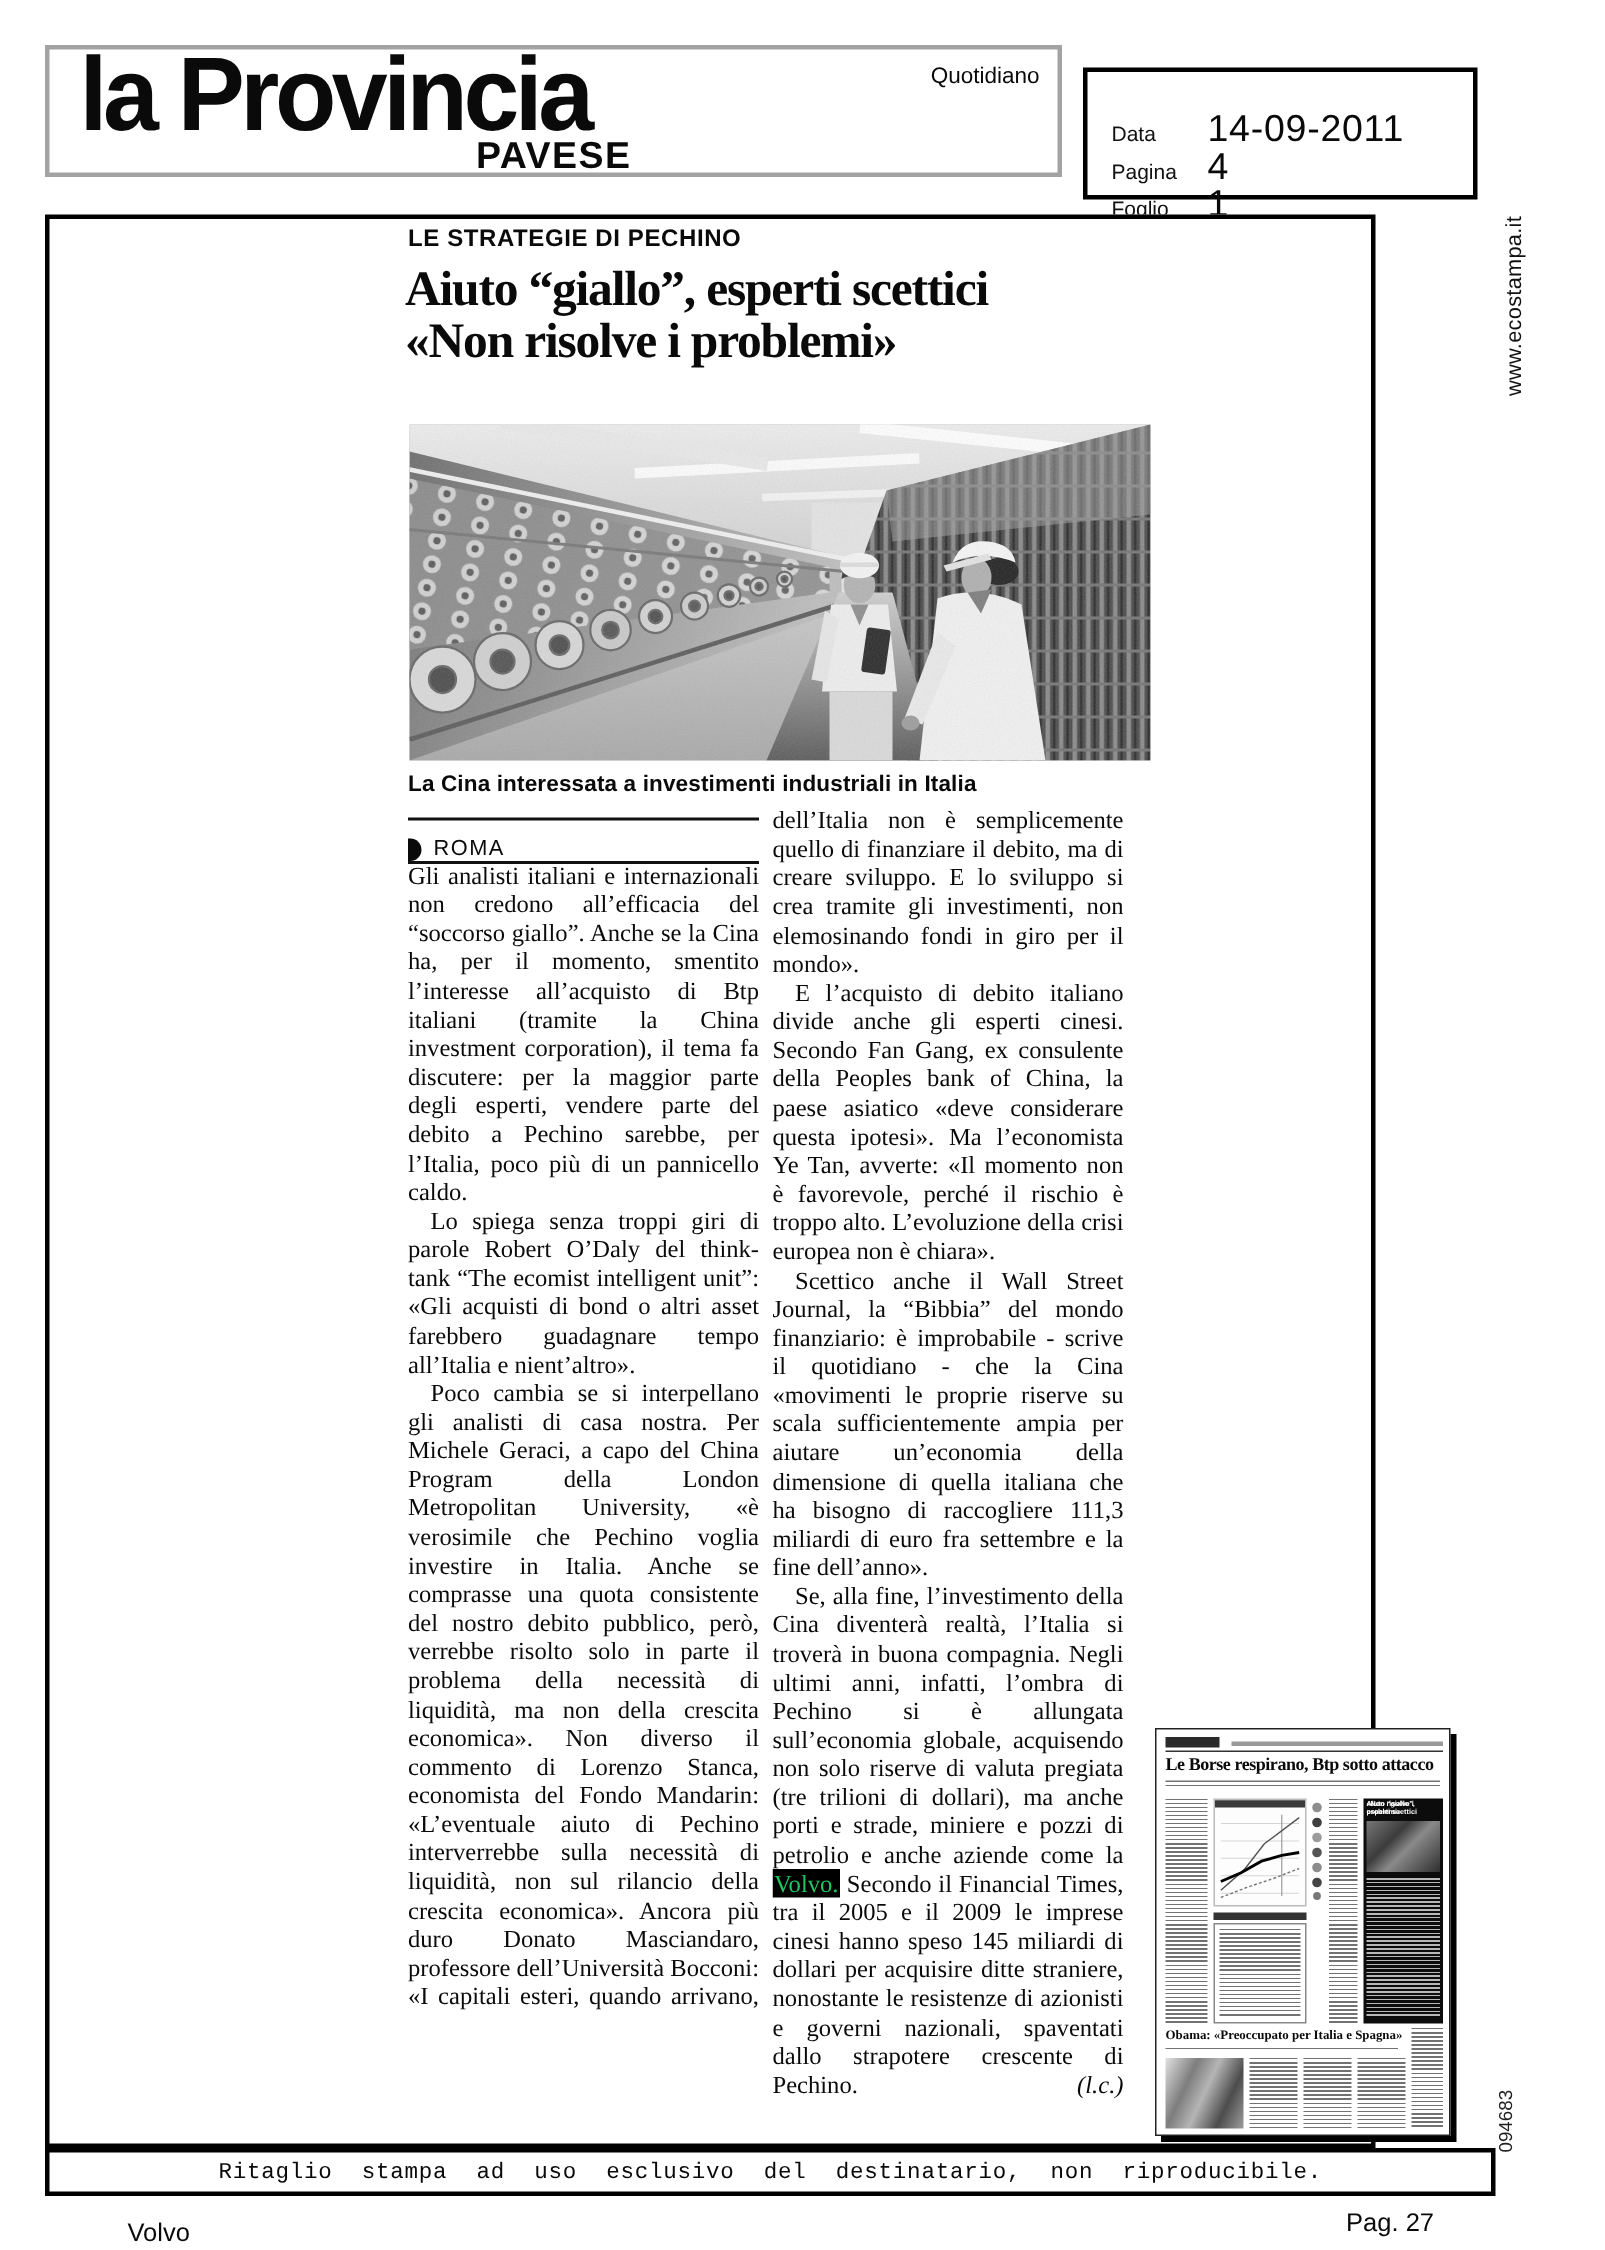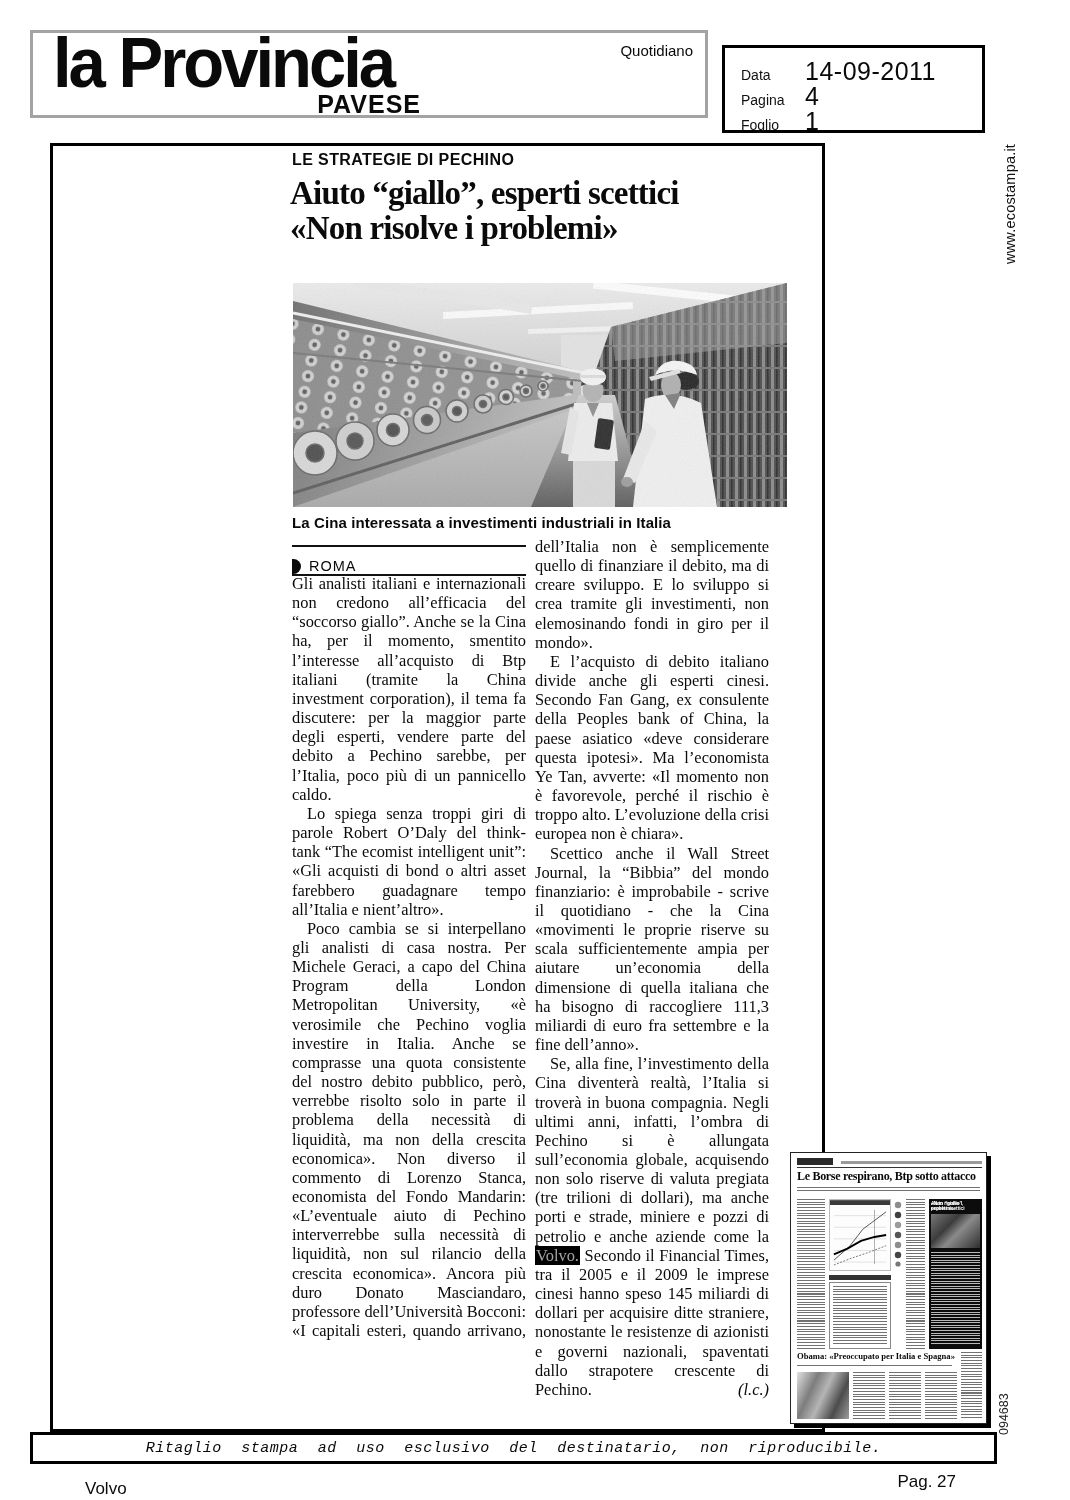--- a/index.html
+++ b/index.html
@@ -8,48 +8,48 @@
     position: relative; width: 1070px; height: 1500px; background:#fff;
     font-family: "Liberation Sans", sans-serif; color:#0a0a0a; overflow:hidden;
   }
 
   
   .logo-box { position:absolute; left:30px; top:30px; width:678px; height:88px; border:3px solid #a3a3a3; }
   .logo-main { position:absolute; left:20px; top:-10px; font-size:67px; font-weight:bold; letter-spacing:-3px; transform:scaleY(1.04); transform-origin:left top; }
   .logo-sub  { position:absolute; left:0; top:57px; width:388px; text-align:right; font-size:25px; font-weight:bold; letter-spacing:1px; }
   .pub-type  { position:absolute; right:12px; top:9px; font-size:15px; }
 
-  .meta-box { position:absolute; left:722px; top:45px; width:263px; height:88px; border:3px solid #000; padding:9px 0 0 16px; }
+  .meta-box { position:absolute; left:722px; top:45px; width:263px; height:88px; border:3px solid #000; padding:24px 0 0 16px; }
   .meta-row { display:flex; align-items:baseline; height:25px; }
   .meta-label { width:64px; font-size:14px; color:#111; }
   .meta-value { font-size:25px; letter-spacing:0.5px; }
 
   
   .v-site { position:absolute; left:1002px; top:264px; transform:rotate(-90deg); transform-origin:0 0; white-space:nowrap; font-size:14.5px; letter-spacing:0.2px; color:#111; }
   .v-code { position:absolute; left:997px; top:1435px; transform:rotate(-90deg); transform-origin:0 0; white-space:nowrap; font-size:12.5px; color:#222; }
 
   
-  .frame { position:absolute; left:30px; top:143px; width:775px; height:1289px; border:3px solid #000; background:#fff;margin-left:20px; }
+  .frame { position:absolute; left:30px; top:143px; width:887px; height:1289px; border:3px solid #000; background:#fff; }
 
   .kicker { position:absolute; left:239px; top:5px; font-size:16px; font-weight:bold; letter-spacing:0.4px; }
   .headline { position:absolute; left:237px; top:30px; width:490px; font-family:"Liberation Serif", serif; font-weight:bold; font-size:33px; line-height:35px; letter-spacing:-0.8px; }
 
   .photo { position:absolute; left:240px; top:137px; width:494px; height:224px; background:#bbb; }
   .caption { position:absolute; left:239px; top:368px; width:494px; font-size:15px; font-weight:bold; letter-spacing:0.1px; }
 
   .dateline { position:absolute; left:239px; top:399px; width:234px; height:31px; border-top:2px solid #111; border-bottom:2px solid #111; display:flex; align-items:flex-end; gap:8px; }
   .dateline-marker { width:9px; height:15px; background:#0a0a0a; border-radius:0 9px 9px 0; }
   .dateline-label { font-size:14.5px; letter-spacing:1px; }
 
   .bodycol { position:absolute; width:234px; font-family:"Liberation Serif", serif; font-size:16.4px; line-height:19.15px; text-align:justify; overflow:hidden; hyphens:auto; }
   .col-left  { left:239px; top:428px; height:766px; }
   .col-right { left:482px; top:391px; max-height:870px; }
   .bodycol p { margin:0; }
   .bodycol p.ind { text-indent:15px; }
-  .hl { background:#000; color:#a3a3a3; padding:0 1px; }
+  .hl { background:#000; color:#22c55e; padding:0 1px; }
   .sig { float:right; font-style:italic; }
 
   
   .mini { position:absolute; left:737px; top:1006px; width:197px; height:272px; background:#fff; border:1px solid #222; box-shadow:4px 4px 0 0 #000; overflow:hidden;padding-left:32px; }
   .mini * { position:absolute; }
   .m-mast-logo { left:6px; top:5px; width:36px; height:7px; background:#2a2a2a; }
   .m-mast-line { left:50px; top:8px; width:141px; height:3px; background:#9a9a9a; }
   .m-rule { left:6px; top:14px; width:185px; height:1px; background:#333; }
   .m-h1 { left:6px; top:17px; width:188px; font-family:"Liberation Serif", serif; font-weight:bold; font-size:12px; line-height:13px; letter-spacing:-0.3px; }
   .m-sub { left:6px; top:34px; width:183px; height:4px; }
@@ -69,21 +69,21 @@
   .m-h2 { left:6px; top:199px; width:160px; font-family:Liberation Serif, serif; font-weight:bold; font-size:8.6px; line-height:9px; }
   .m-col6 { left:170px; top:199px; width:21px; height:66px; }
   .m-sub2 { left:6px; top:212px; width:155px; height:3px; }
   .m-photo2 { left:6px; top:219px; width:52px; height:47px; background:linear-gradient(115deg,#e2e2e2 0%,#7d7d7d 30%,#b5b5b5 50%,#4c4c4c 75%,#9d9d9d 100%); }
   .m-col3 { left:62px;  top:219px; width:32px; height:47px; }
   .m-col4 { left:98px;  top:219px; width:32px; height:47px; }
   .m-col5 { left:134px; top:219px; width:32px; height:47px; }
 
   
   .strip { position:absolute; left:30px; top:1432px; width:967px; height:32px; border:3px solid #000; display:flex; align-items:center; justify-content:center;
-           font-family:"Liberation Mono", monospace; font-size:15px; word-spacing:10px; letter-spacing:0.5px;font-style:italic; }
+           font-family:"Liberation Mono", monospace; font-size:15px; word-spacing:10px; letter-spacing:0.5px; }
   .footer-left  { position:absolute; left:85px;  top:1479px; font-size:17px; }
   .footer-right { position:absolute; right:114px; top:1472px; font-size:17px; }
 </style>
 </head>
 <body>
 
 <div class="sheet">
 
   <div class="logo-box">
     <div class="logo-main">la Provincia</div>

